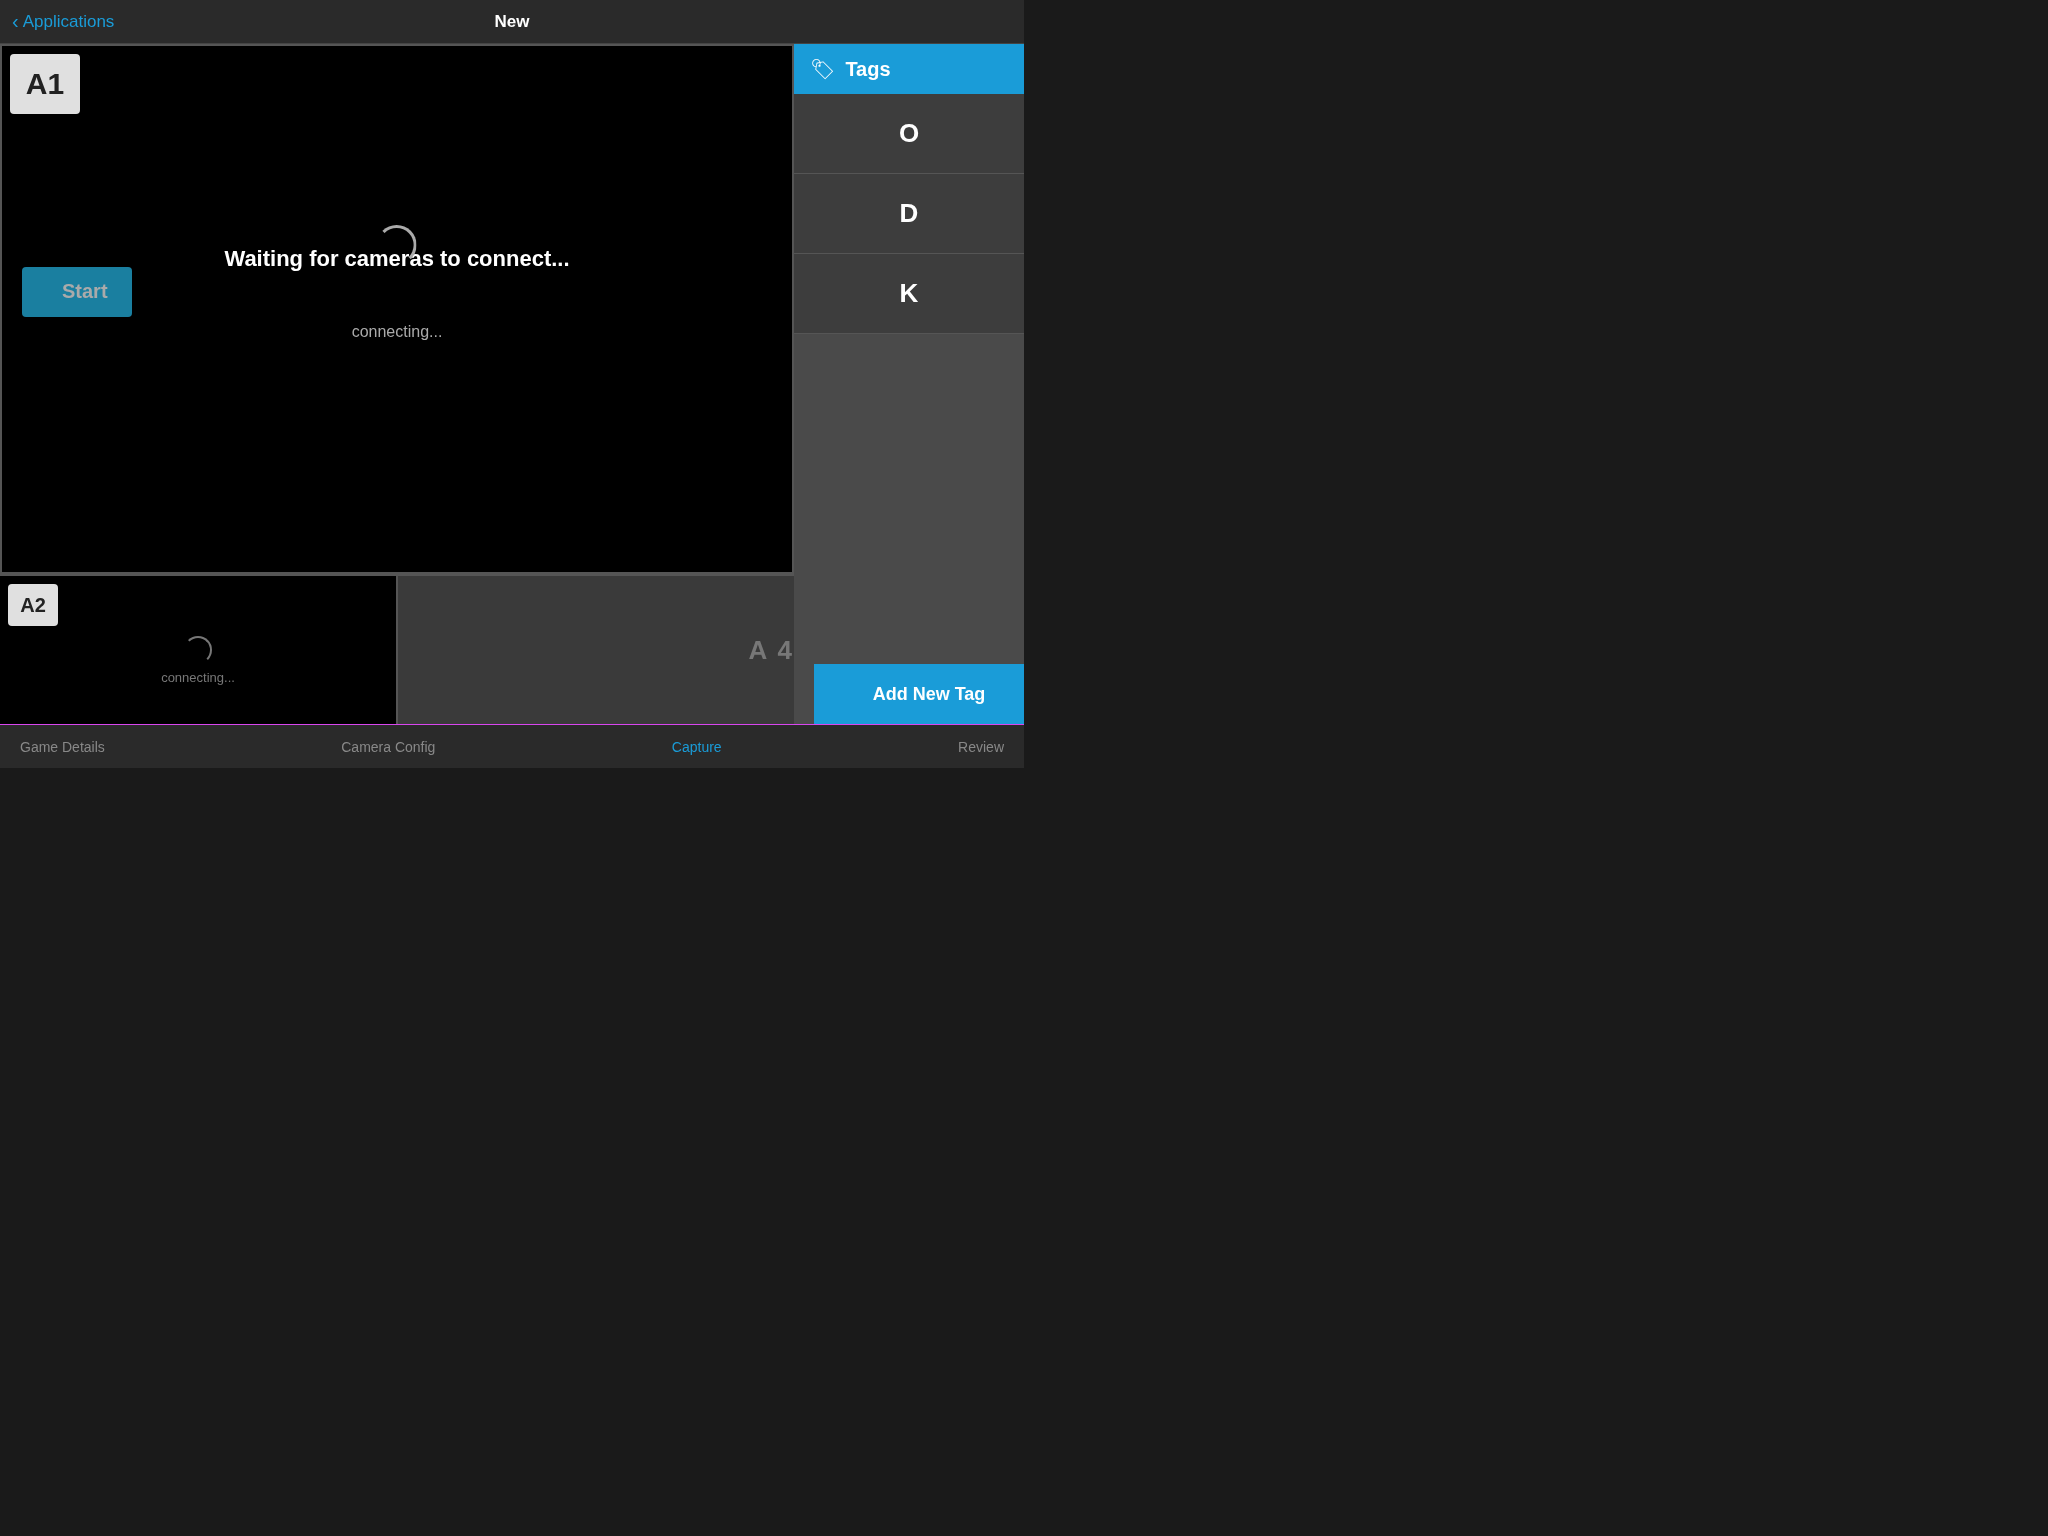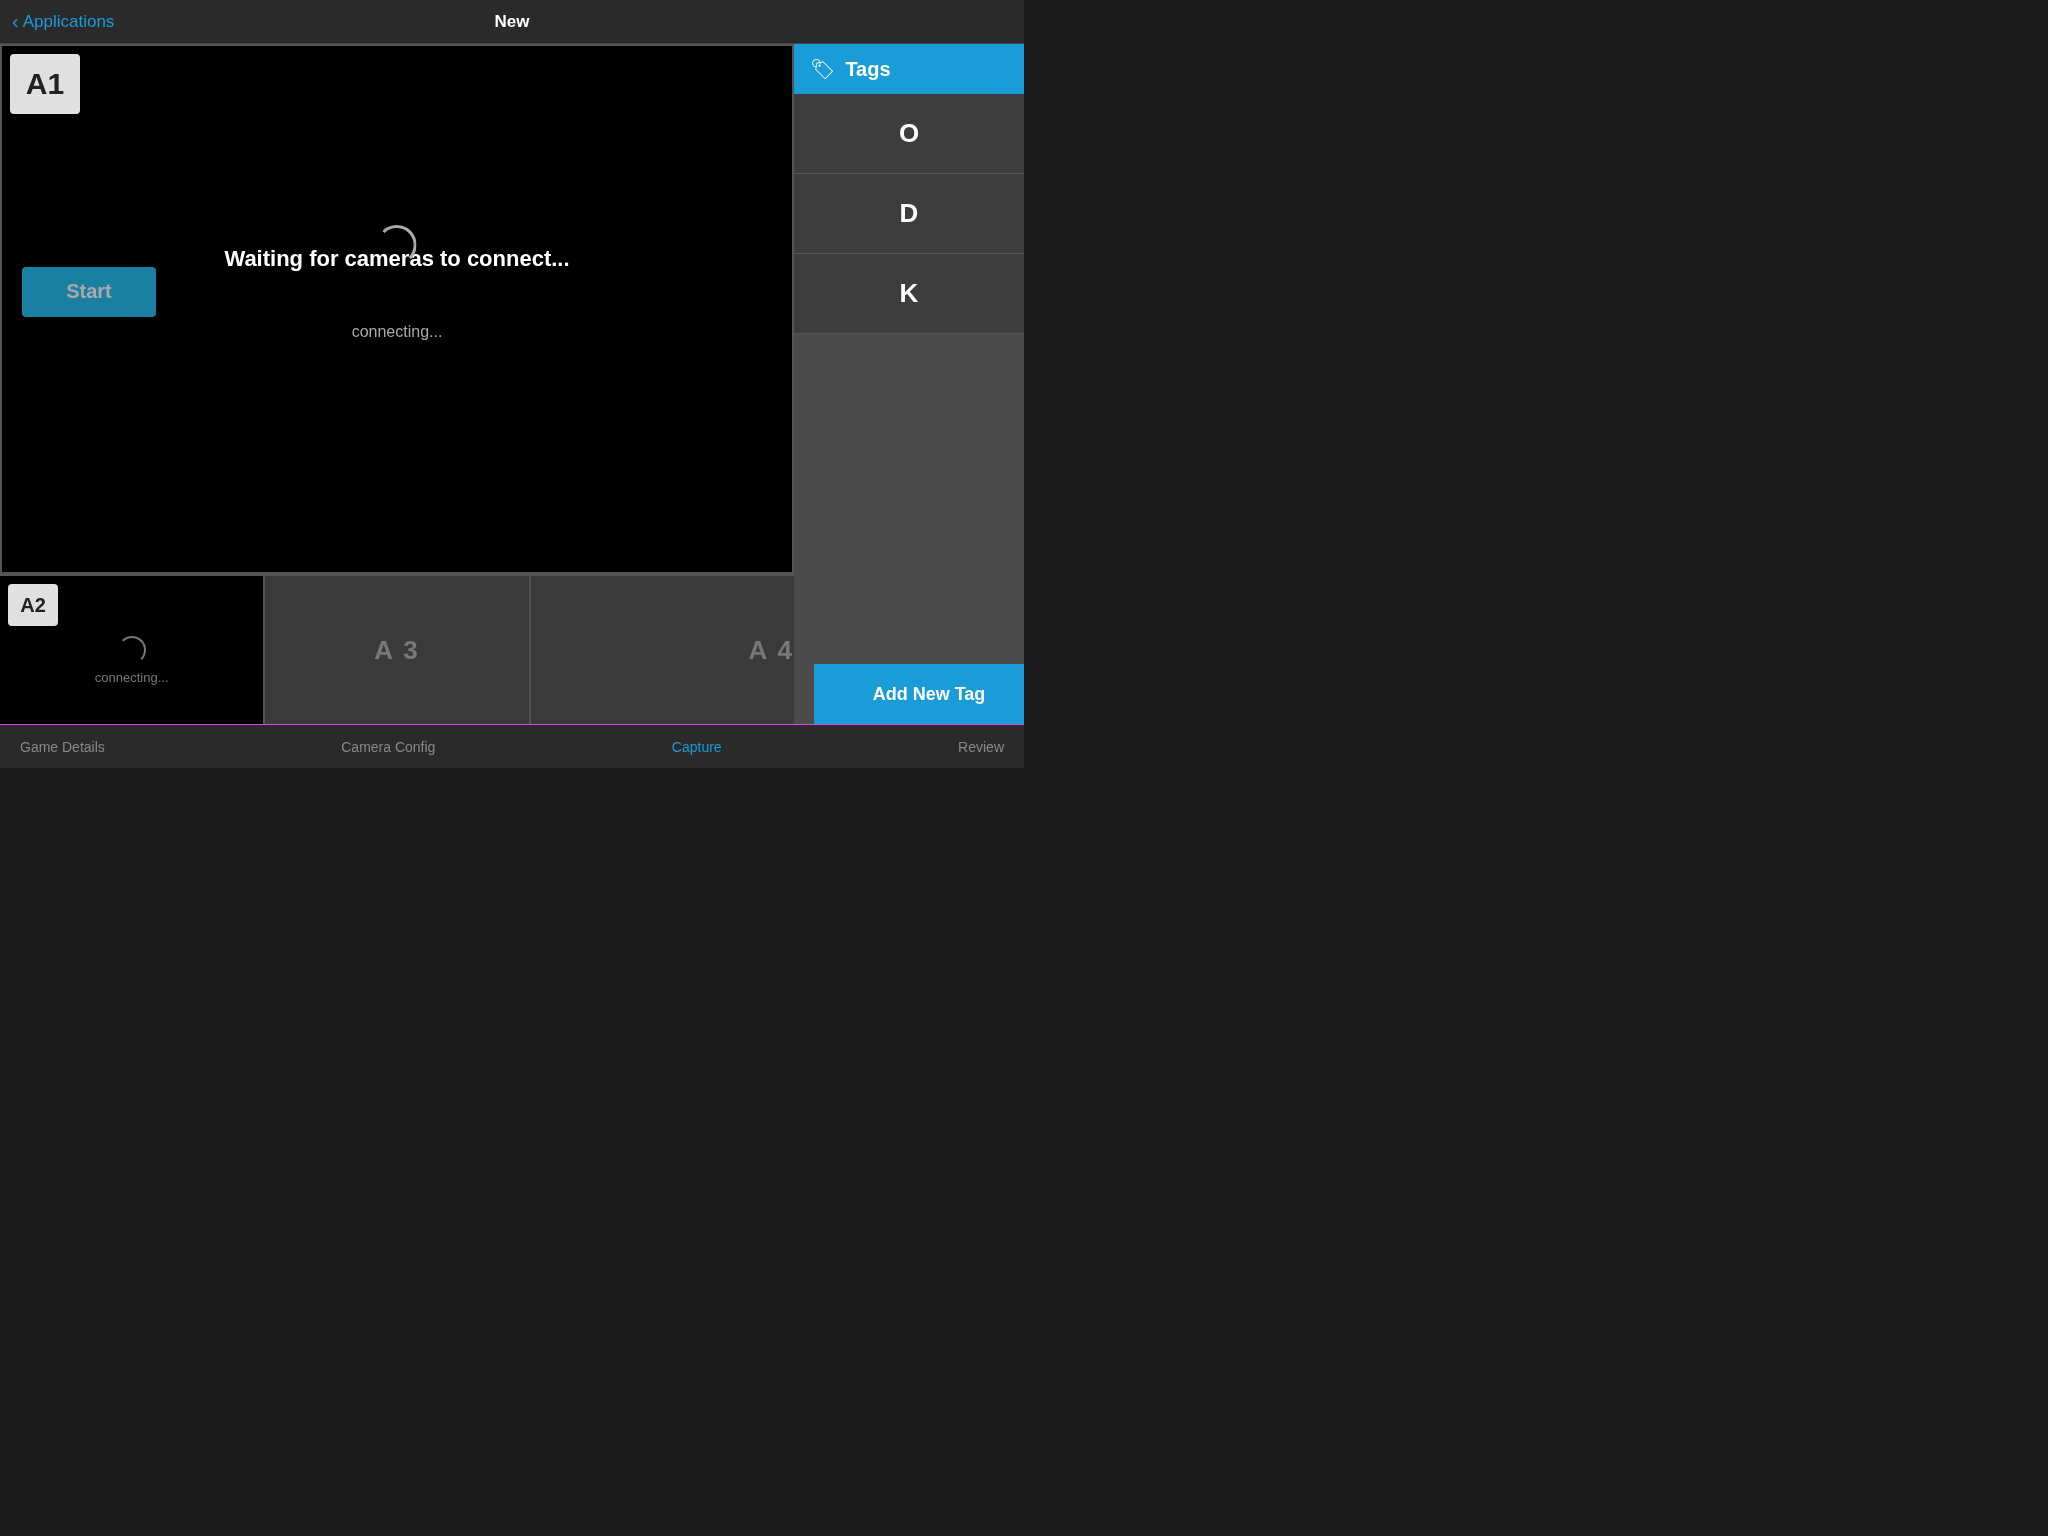--- a/index.html
+++ b/index.html
@@ -94,21 +94,21 @@
       top: 42%;
       left: 20px;
       background: #1a7fa0;
       color: #aaa;
       font-size: 20px;
       font-weight: 600;
       padding: 10px 40px;
       border: none;
       border-radius: 4px;
       cursor: pointer;
-      width: 134px;
+      width: 110px;
       height: 50px;
     }
     .spinner-container {
       position: absolute;
       top: 45%;
       left: 50%;
       transform: translate(-50%, -50%);
       display: flex;
       flex-direction: column;
       align-items: center;
@@ -300,23 +300,20 @@
     <div class="bottom-cameras">
 
       <div class="sub-camera active">
         <div class="sub-camera-label">A2</div>
         <div class="sub-spinner-container">
           <div class="sub-spinner"></div>
           <div class="sub-connecting">connecting...</div>
         </div>
       </div>
 
-      <div class="sub-camera">
-        <span class="sub-camera-placeholder">A 3</span>
-      </div>
 
       <div class="sub-camera">
         <span class="sub-camera-placeholder">A 4</span>
       </div>
 
     </div>
   </div>
 
   <div class="sidebar">
     <div class="sidebar-header">

